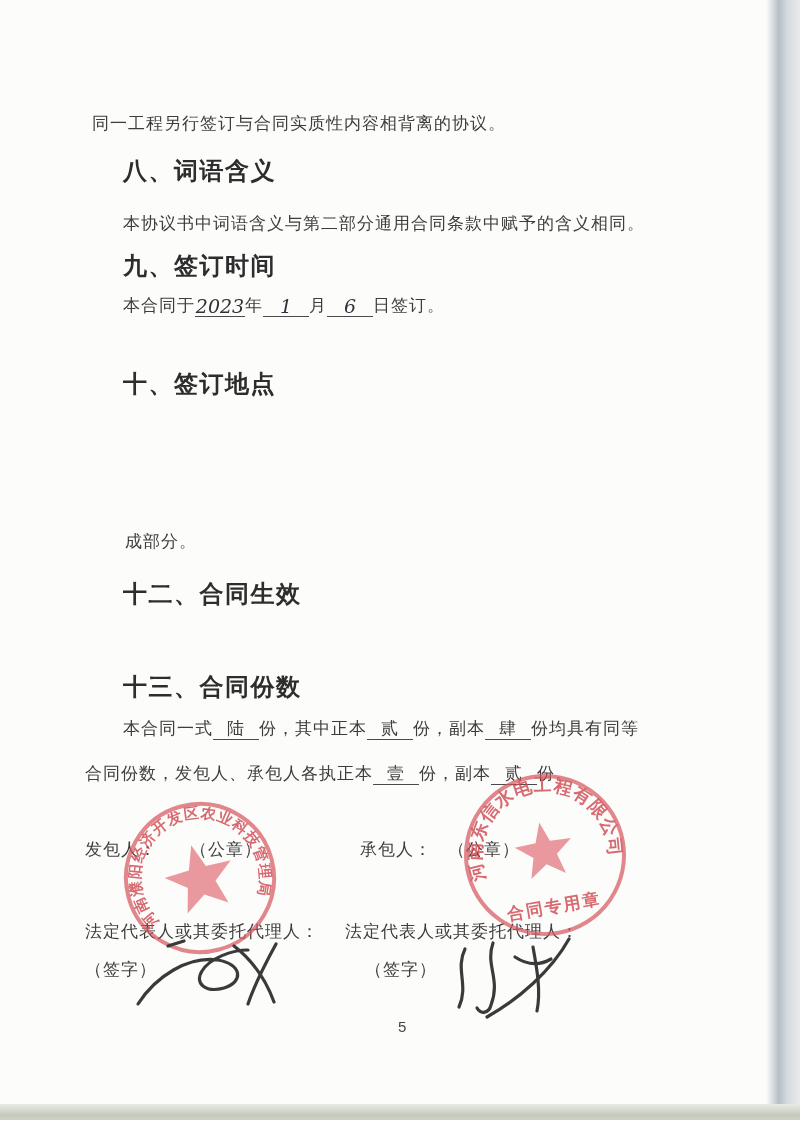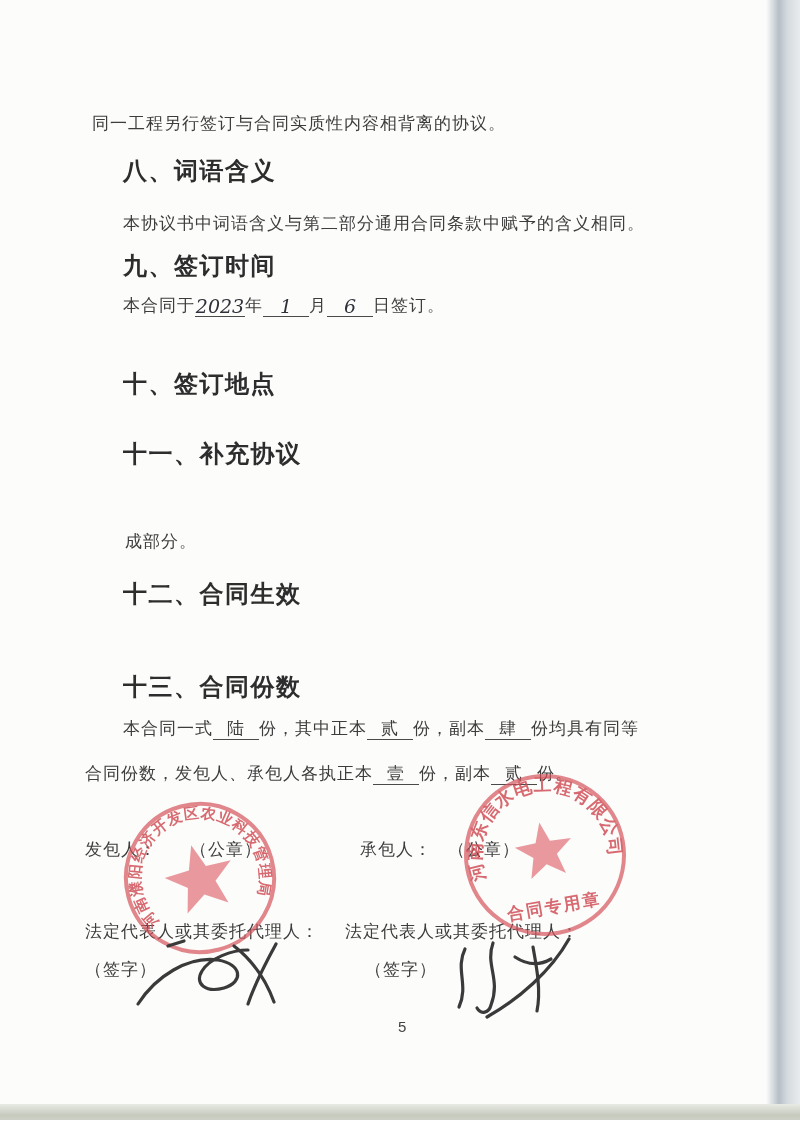--- a/index.html
+++ b/index.html
@@ -76,21 +76,20 @@
   <div class="line heading" style="left:123px;top:155px;">八、词语含义</div>
   <div class="line" style="left:123px;top:212px;">本协议书中词语含义与第二部分通用合同条款中赋予的含义相同。</div>
 
   <div class="line heading" style="left:123px;top:250px;">九、签订时间</div>
   <div class="line" style="left:123px;top:294px;">
     <span>本合同于</span><span class="blank hand w48">2023</span><span>年</span><span class="blank hand w44">1</span><span>月</span><span class="blank hand w44">6</span><span>日签订。</span>
   </div>
 
   <div class="line heading" style="left:123px;top:348px;margin-top:20px;">十、签订地点</div>
 
-  <div class="line heading" style="left:123px;top:438px;">十一、补充协议</div>
   <div class="line" style="left:85px;top:530px;margin-left:40px;">成部分。</div>
 
   <div class="line heading" style="left:123px;top:578px;">十二、合同生效</div>
 
   <div class="line" style="left:123px;top:717px;">
     <span>本合同一式</span><span class="blank w44">陆</span><span>份，其中正本</span><span class="blank w44">贰</span><span>份，副本</span><span class="blank w44">肆</span><span>份均具有同等</span>
   </div>
   <div class="line heading" style="left:123px;top:671px;">十三、合同份数</div>
   <div class="line" style="left:85px;top:762px;">
     <span>合同份数，发包人、承包人各执正本</span><span class="blank w44">壹</span><span>份，副本</span><span class="blank w44">贰</span><span>份。</span>

